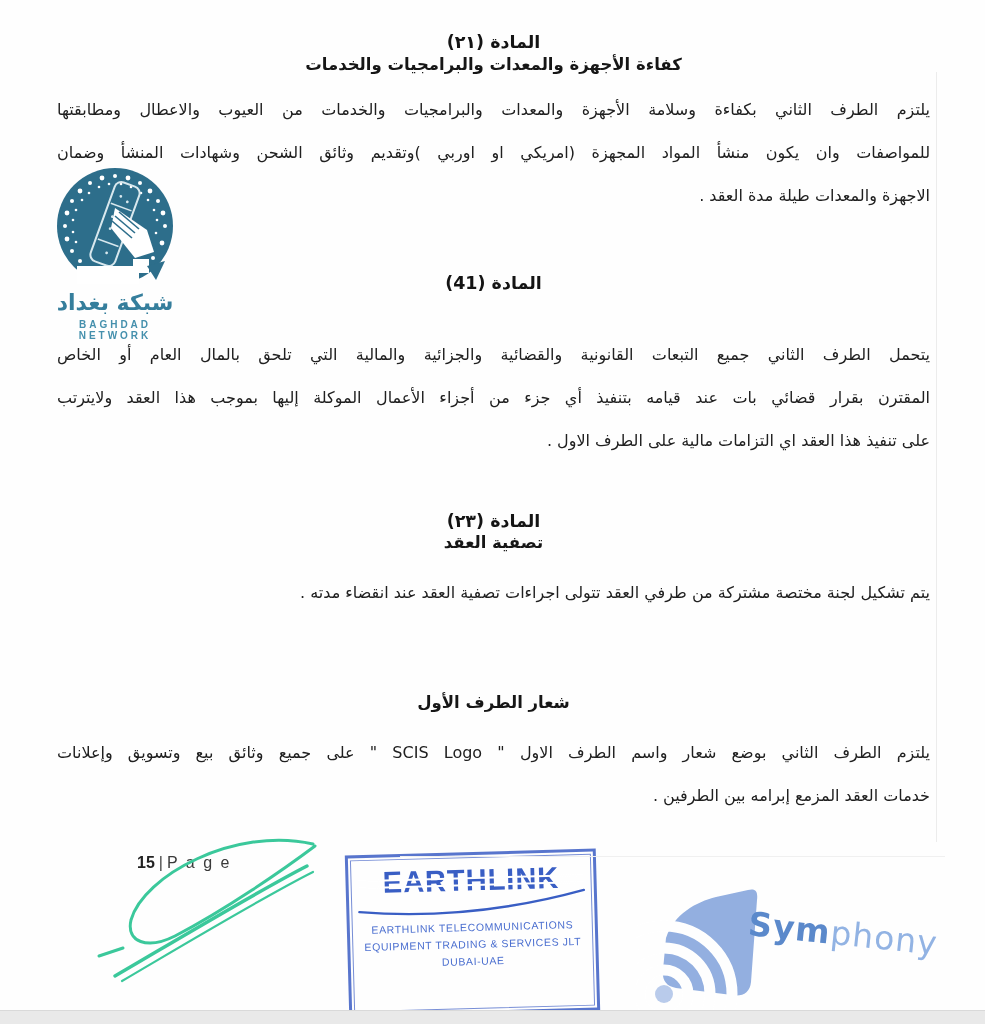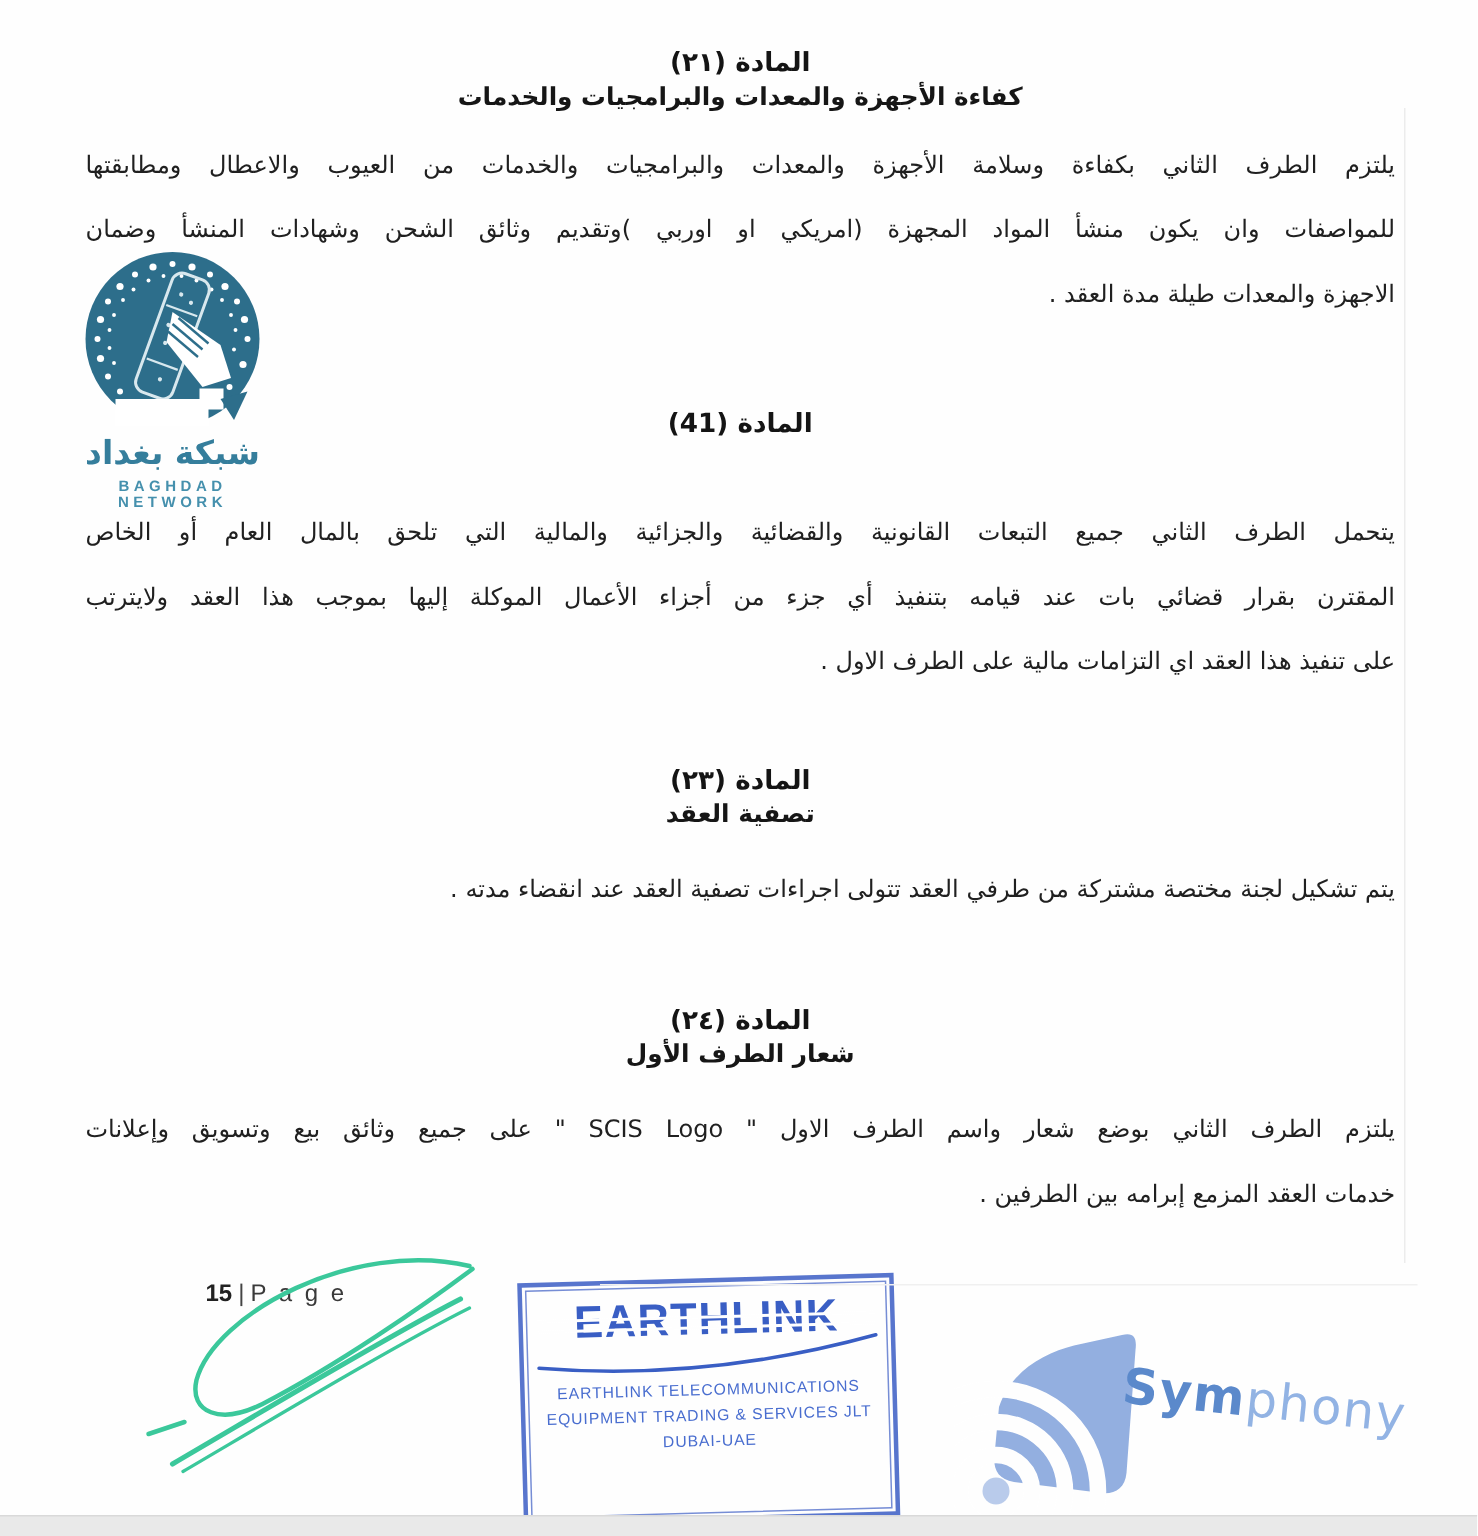--- a/index.html
+++ b/index.html
@@ -137,21 +137,20 @@
     <div class="ln">المقترن بقرار قضائي بات عند قيامه بتنفيذ أي جزء من أجزاء الأعمال الموكلة إليها بموجب هذا العقد ولايترتب</div>
     <div class="ln last">على تنفيذ هذا العقد اي التزامات مالية على الطرف الاول .</div>
   </div>
 
   <div class="art-heading" style="top:495px">المادة (٢٣)</div>
   <div class="art-title" style="top:533px">تصفية العقد</div>
   <div class="para" style="top:571px">
     <div class="ln last">يتم تشكيل لجنة مختصة مشتركة من طرفي العقد تتولى اجراءات تصفية العقد عند انقضاء مدته .</div>
   </div>
 
-  <div class="art-heading" style="top:655px">المادة (٢٤)</div>
   <div class="art-title" style="top:693px">شعار الطرف الأول</div>
   <div class="para" style="top:731px">
     <div class="ln">يلتزم الطرف الثاني بوضع شعار واسم الطرف الاول " SCIS Logo " على جميع وثائق بيع وتسويق وإعلانات</div>
     <div class="ln last">خدمات العقد المزمع إبرامه بين الطرفين .</div>
   </div>
 
   <div id="page-label">
     <span class="num">15</span><span class="sep">|</span><span class="word">P a g e</span>
   </div>
 

